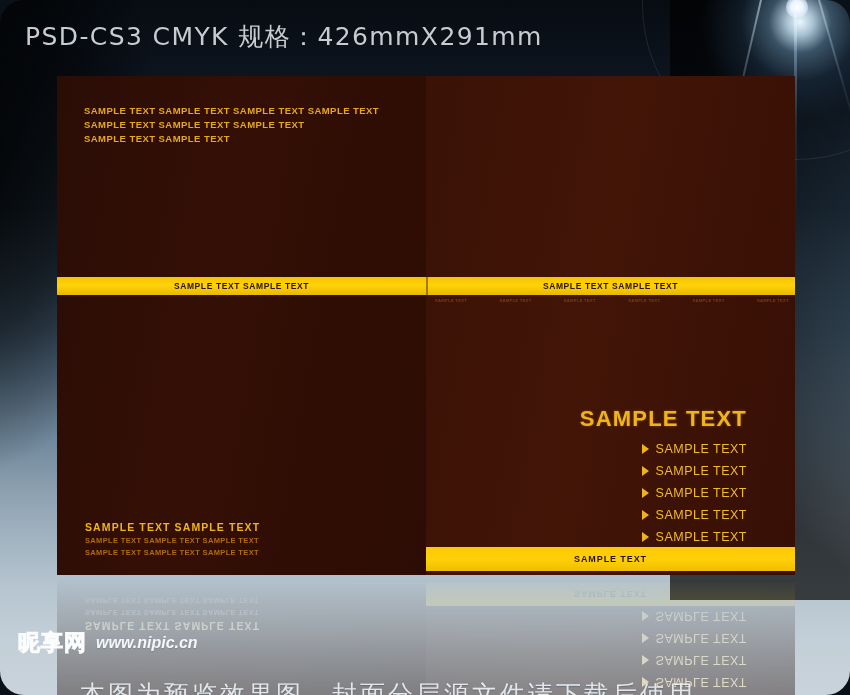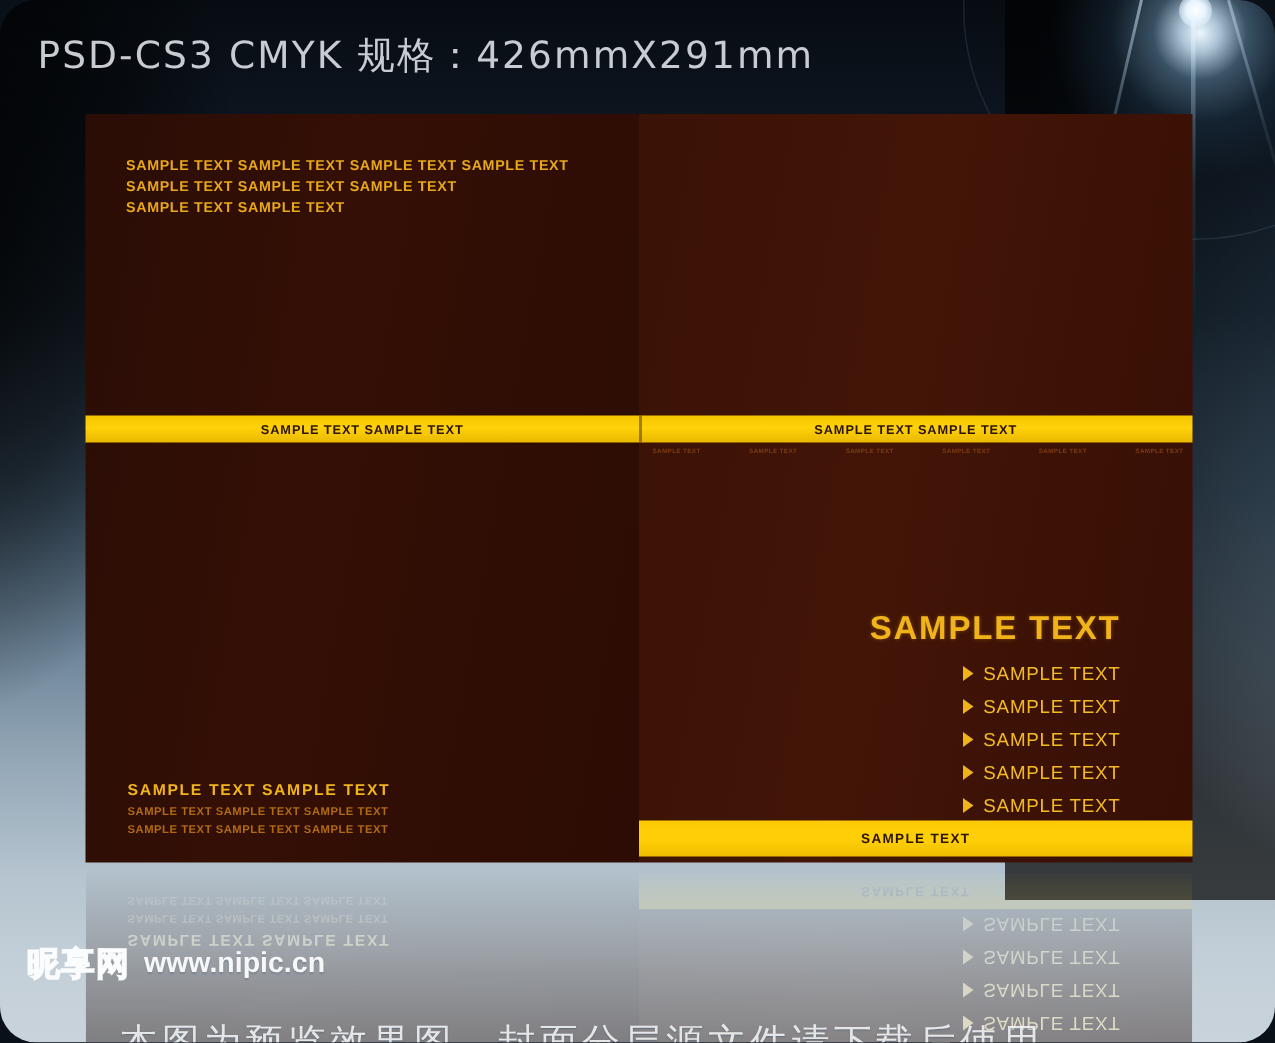--- a/index.html
+++ b/index.html
@@ -200,21 +200,21 @@
     position:absolute; left:18px; top:628px;
     display:flex; align-items:center; gap:9px;
   }
   #wm-logo-cn {
     font-size:22px; font-weight:bold; letter-spacing:1px;
     color:rgba(214,224,232,.95);
     -webkit-text-stroke:1px rgba(255,255,255,.9);
     font-family:"DejaVu Sans", sans-serif;
   }
   #wm-logo-url {
-    font-size:19px; font-weight:bold;
+    font-size:16px; font-style:italic; font-weight:bold;
     color:rgba(255,255,255,.93);
     text-shadow:0 1px 1px rgba(90,110,130,.4);
   }
   #wm-id {
     position:absolute; right:14px; top:668px;
     font-size:11px; color:rgba(255,255,255,.88);
     letter-spacing:.2px; white-space:nowrap;
     text-shadow:0 1px 1px rgba(90,110,130,.35);
   }
 </style>

